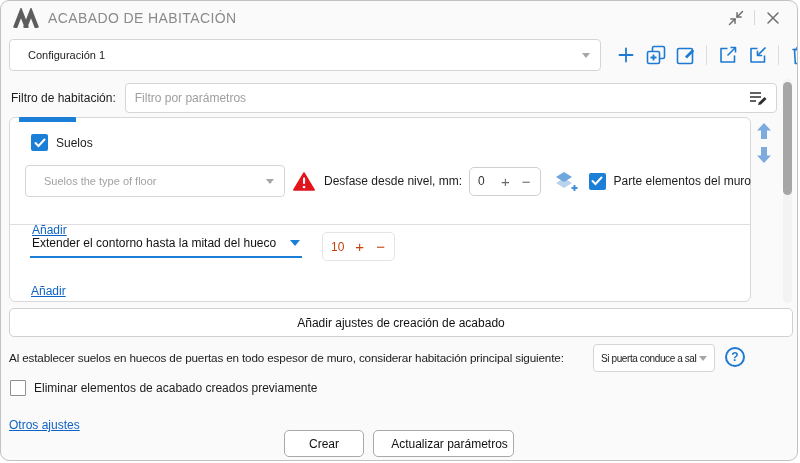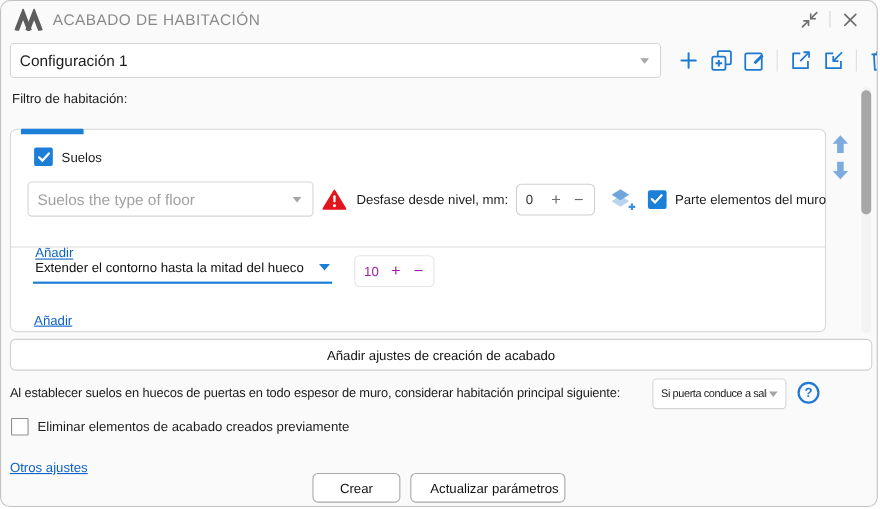--- a/index.html
+++ b/index.html
@@ -8,21 +8,21 @@
     position:relative; width:798px; height:461px; box-sizing:border-box;
     border:1px solid #c2c2c2; border-radius:9px; background:#fafafa; overflow:hidden;
   }
   
   .titlebar { position:absolute; top:0; left:0; right:0; height:33px; display:flex; align-items:center; padding:0 12px; box-sizing:border-box; }
   .app-title { font-size:14px; color:#8a8a8a; margin-left:9px; letter-spacing:.4px; flex:1; white-space:nowrap; }
   .win-btn { width:24px; height:24px; display:flex; align-items:center; justify-content:center; cursor:pointer; }
   .tb-sep { width:1px; height:15px; background:#d8d8d8; margin:0 6px; }
   
   .config-row { position:absolute; top:38px; left:8px; height:32px; display:flex; align-items:center; }
-  .combo { position:relative; box-sizing:border-box; height:32px; background:#fff; border:1px solid #d5d5d5; border-radius:4px; display:flex; align-items:center; padding:0 26px 0 8px; font-size:14px; color:#1c1c1c; cursor:pointer; }
+  .combo { position:relative; box-sizing:border-box; height:32px; background:#fff; border:1px solid #d5d5d5; border-radius:4px; display:flex; align-items:center; padding:0 26px 0 18px; font-size:11px; color:#1c1c1c; cursor:pointer; }
   .combo .chev { position:absolute; right:10px; top:50%; margin-top:-2px; width:0; height:0; border-left:4px solid transparent; border-right:4px solid transparent; border-top:5px solid #a6a6a6; }
   .config-combo { width:592px; }
   .tool-icons { display:flex; align-items:center; margin-left:12px; gap:5px; }
   .tool-btn { width:25px; height:25px; display:flex; align-items:center; justify-content:center; cursor:pointer; }
   .tool-sep { width:1px; height:20px; background:#dedede; margin:0 3px; }
   
   .filter-row { position:absolute; top:82px; left:10px; display:flex; align-items:center; }
   .label { font-size:12px; color:#1c1c1c; white-space:nowrap; }
   .filter-label { margin-right:9px; }
   .filter-wrap { position:relative; width:652px; height:30px; }
@@ -41,21 +41,21 @@
   .checkbox.unchecked { background:#fff; border:1px solid #8f8f8f; border-radius:1px; }
   .suelos-row { position:absolute; top:16px; left:21px; }
   .floor-row { position:absolute; top:47px; left:15px; right:10px; display:flex; align-items:center; }
   .floor-combo { width:260px; color:#a2a2a2; flex:none; }
   .warn-wrap { margin-left:8px; display:flex; }
   .offset-label { margin-left:9px; }
   .spinner { box-sizing:border-box; height:29px; border:1px solid #cfcfcf; border-radius:5px; background:#fff; display:flex; align-items:center; margin-left:7px; padding:0 8px; }
   .spinner .val { font-size:12px; color:#333; min-width:12px; }
   .spin-btn { font-size:15px; color:#6a6a6a; padding:0 1px; margin-left:10px; line-height:1; cursor:pointer; }
   .spinner.disabled { border-color:#e4e4e4; }
-  .spinner.disabled .val, .spinner.disabled .spin-btn { color:#a21caf; }
+  .spinner.disabled .val, .spinner.disabled .spin-btn { color:#c2410c; }
   .layers-btn { margin-left:12px; display:flex; cursor:pointer; }
   .wall-check { margin-left:10px; }
   .link { font-size:12px; color:#0f62c5; text-decoration:underline; cursor:pointer; white-space:nowrap;margin-top:16px; }
   .add-floor-link { position:absolute; top:89px; left:22px; }
   .panel-divider { position:absolute; top:106px; left:0; width:100%; height:1px; background:#dedede; }
   .contour-row { position:absolute; top:114px; left:20px; display:flex; align-items:flex-start; gap:13px; }
   .flat-combo { width:272px; box-sizing:border-box; display:flex; align-items:center; justify-content:space-between; border-bottom:2px solid #1b7ed7; padding:4px 2px 6px 2px; cursor:pointer; }
   .flat-combo .fc-label { font-size:12px; color:#111; white-space:nowrap; }
   .blue-chev { width:0; height:0; border-left:5px solid transparent; border-right:5px solid transparent; border-top:6px solid #1b7ed7; flex:none; margin-left:6px; }
   .copy-row { position:absolute; top:150px; left:21px; display:flex; gap:5px; align-items:center; }
@@ -170,20 +170,33 @@
             <path d="M4.5 5.5 L5.3 19.5 H14.7 L15.5 5.5 Z"></path>
             <path d="M10 9 V16"></path>
           </svg>
         </span>
       </span>
     </div>
   </div>
 
   <div class="filter-row">
     <span class="label filter-label">Filtro de habitación:</span>
+    <span class="filter-wrap">
+      <input class="filter" type="text" placeholder="Filtro por parámetros" style="">
+      <span class="filter-edit-btn">
+        <span style="display:flex;">
+          <svg width="20" height="18" viewBox="0 0 20 18" fill="none" stroke="#2e2e2e" stroke-width="1.7">
+            <path d="M2 4 H13"></path>
+              <path d="M2 8 H13"></path>
+              <path d="M2 12 H8"></path>
+            <path d="M10 16 L10.9 13.5 L16.5 7.9 L18.5 9.9 L12.9 15.5 Z" fill="#2e2e2e" stroke="none"></path>
+          </svg>
+        </span>
+      </span>
+    </span>
   </div>
 
   <div class="sb-track">
     <div class="sb-thumb"></div>
   </div>
 
   <div class="panel">
     <div class="tab-indicator"></div>
 
     <div class="check-row suelos-row">

